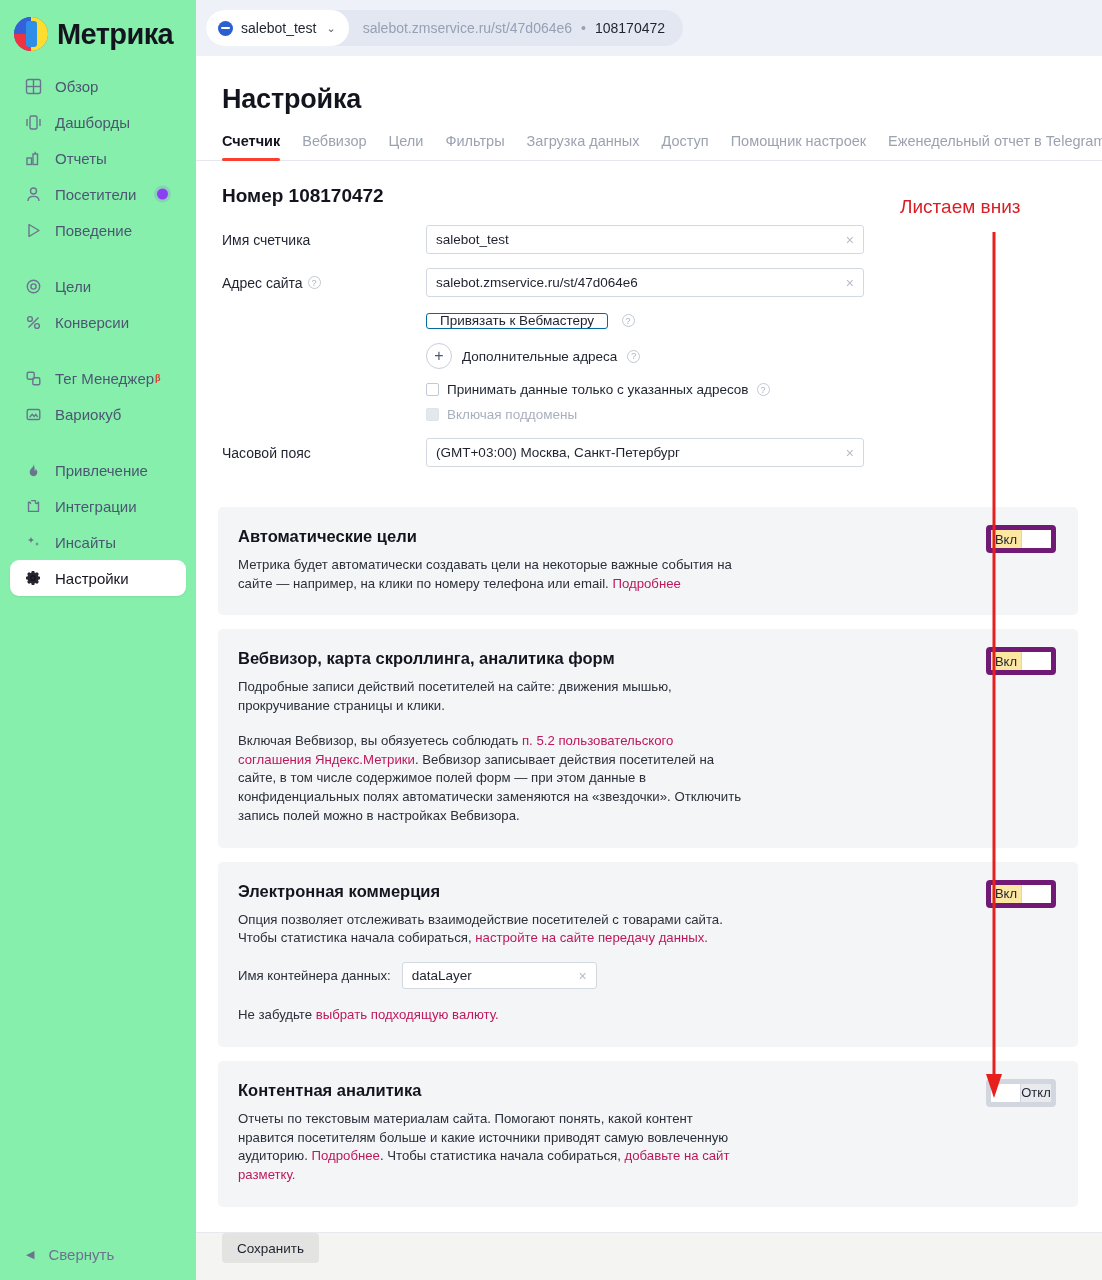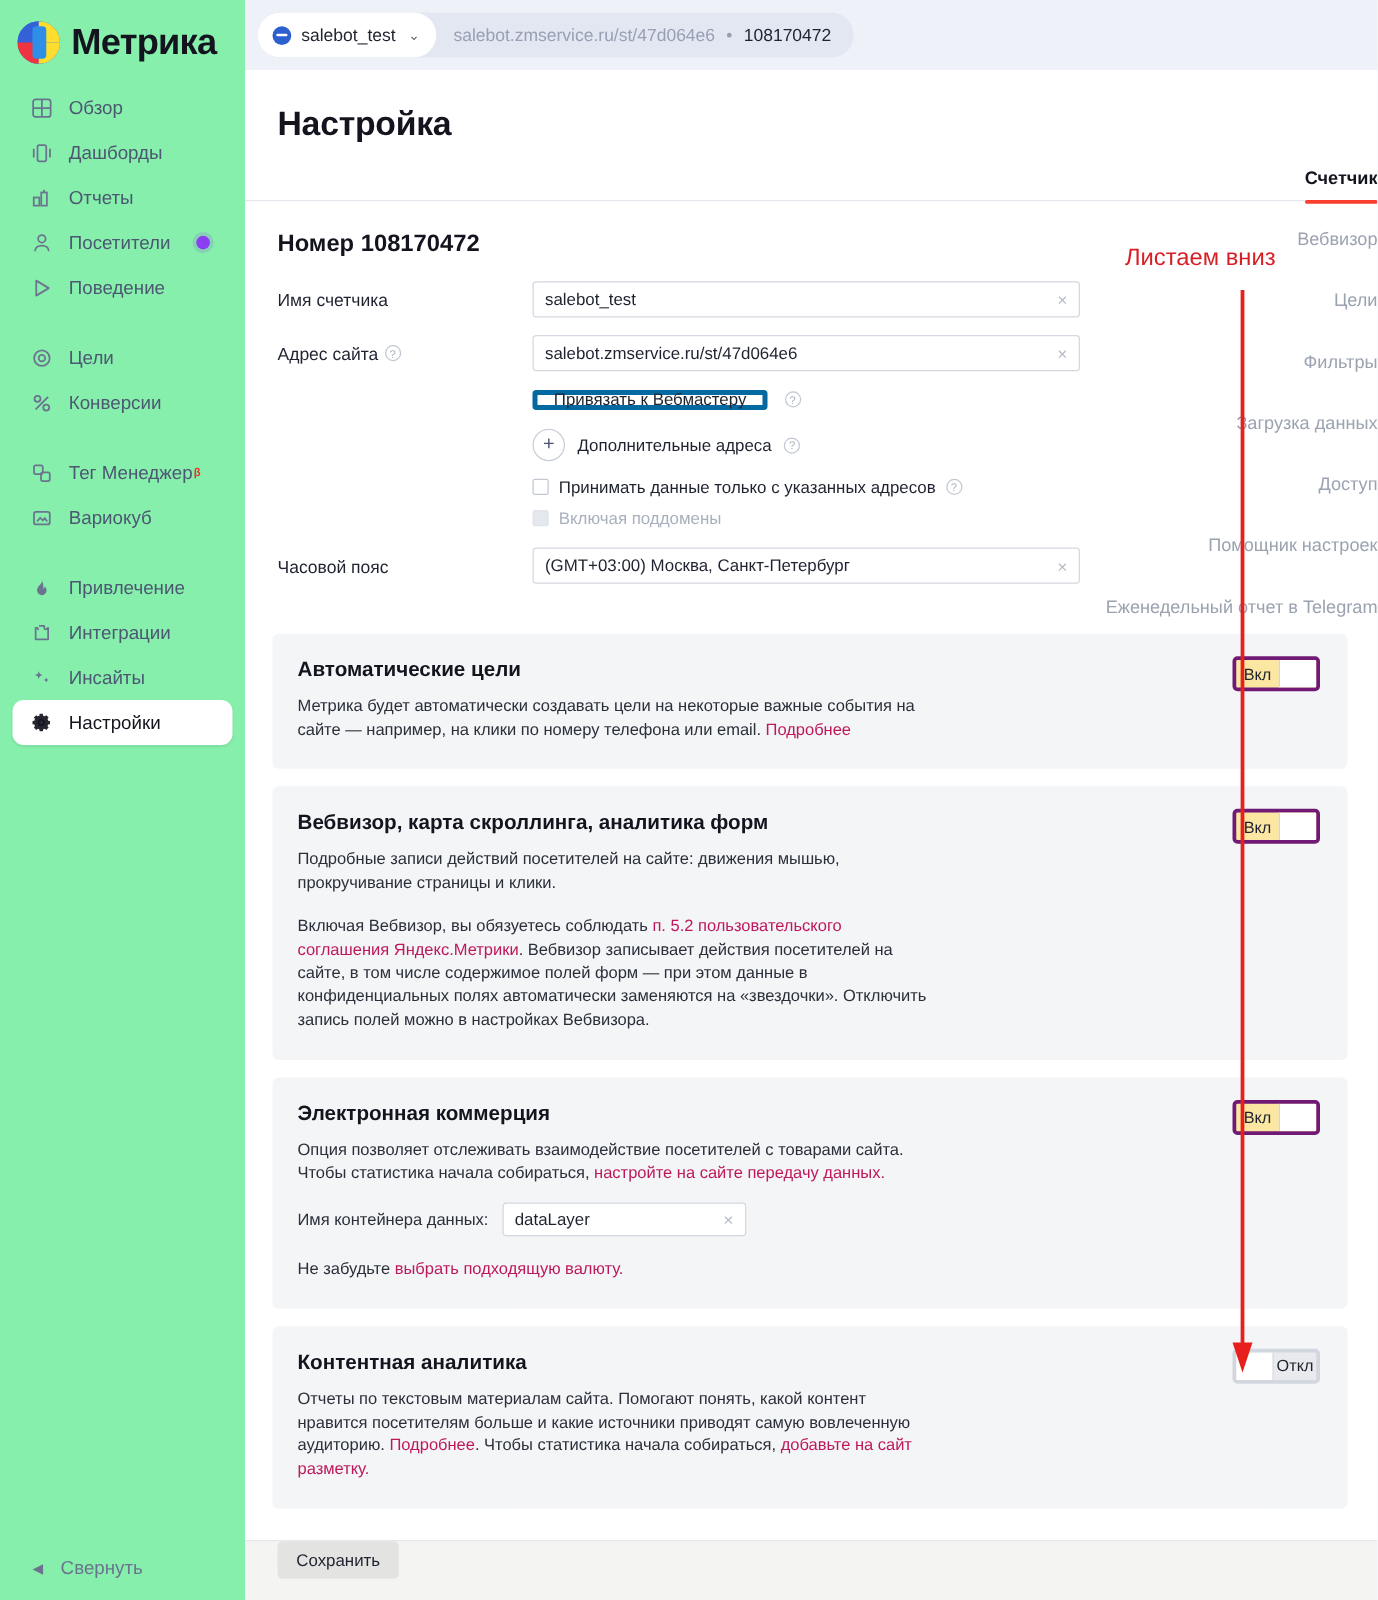--- a/index.html
+++ b/index.html
@@ -157,21 +157,20 @@
     color: #14141f;
     padding: 28px 16px 0 26px;
     letter-spacing: -0.2px;
   }
   #tabs {
     display: flex; align-items: flex-end;
     gap: 22px;
     padding: 20px 0 0 26px;
     border-bottom: 1px solid #e6e8ee;
     height: 46px;
-    flex-direction: column;
   }
   .tab {
     font-size: 14.5px; color: #9ba2b0;
     padding-bottom: 11px;
     position: relative; cursor: pointer;
     white-space: nowrap;
   }
   .tab.active { color: #14141f; font-weight: bold; }
   .tab.active::after {
     content: ""; position: absolute;
@@ -215,21 +214,21 @@
     display: inline-flex; align-items: center; justify-content: center;
     width: 13px; height: 13px; border-radius: 50%;
     border: 1px solid #c2c8d4;
     color: #aab1be; font-size: 9px;
     flex: 0 0 auto;
   }
   .indent { padding-left: 230px; }
   .btn-outline {
     display: inline-flex; align-items: center; justify-content: center;
     height: 16px; padding: 0 13px;
-    border: 4px solid #0369a1; border-radius: 3px;
+    border: 1px solid #0369a1; border-radius: 3px;
     background: #fff; font-size: 13.5px; color: #1f2330;
     cursor: pointer;
   }
   .addrow { display: flex; align-items: center; gap: 10px; }
   .plus-circle {
     width: 26px; height: 26px; border-radius: 50%;
     border: 1px solid #c9ced9;
     display: inline-flex; align-items: center; justify-content: center;
     color: #4c5772; font-size: 16px; line-height: 1; cursor: pointer;
   }
@@ -261,21 +260,21 @@
     margin: 0 0 10px 0;
     font-size: 13.2px; line-height: 1.42; color: #2a2f3a;
     max-width: 512px;
   }
   .card p:last-of-type { margin-bottom: 0; }
   a.lnk { color: #be185d; text-decoration: none; cursor: pointer; }
   .toggle {
     position: absolute; right: 22px; top: 18px;
     display: flex; width: 70px; height: 28px;
     border-radius: 4px; overflow: hidden;
-    border: 3px solid #701a75;
+    border: 5px solid #701a75;
     cursor: pointer;
   }
   .toggle .lab {
     flex: 1; display: flex; align-items: center; justify-content: center;
     font-size: 13px; color: #1f2330;
   }
   .toggle .knob { width: 30px; background: #ffffff; }
   .toggle.on { background: #fbe6a2; }
   .toggle.on .lab { order: 1; }
   .toggle.on .knob { order: 2; border-left: 1px solid #ddd6b1; }

